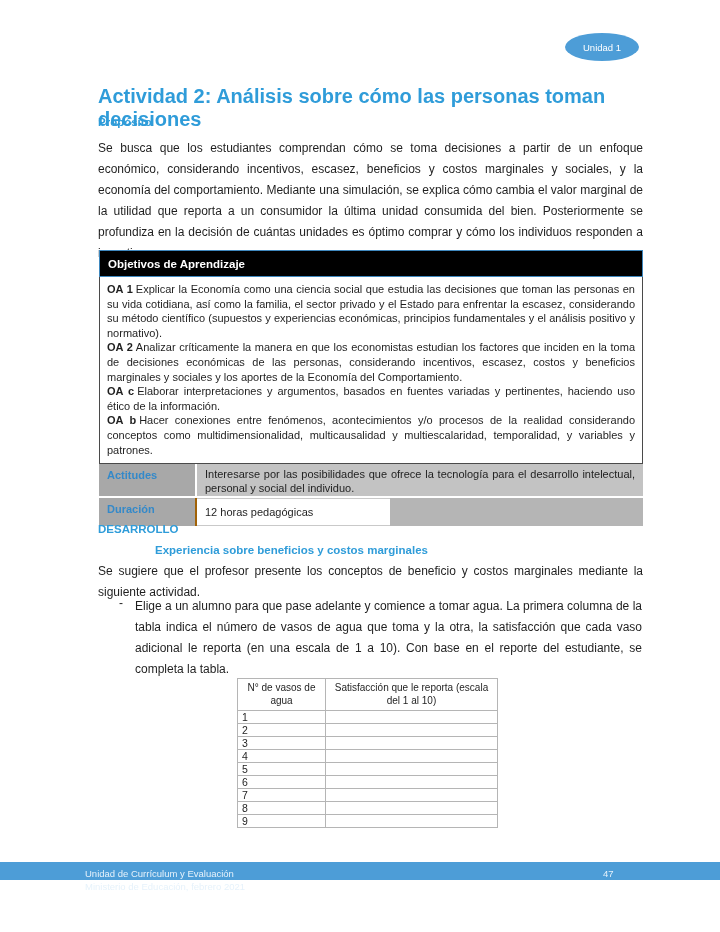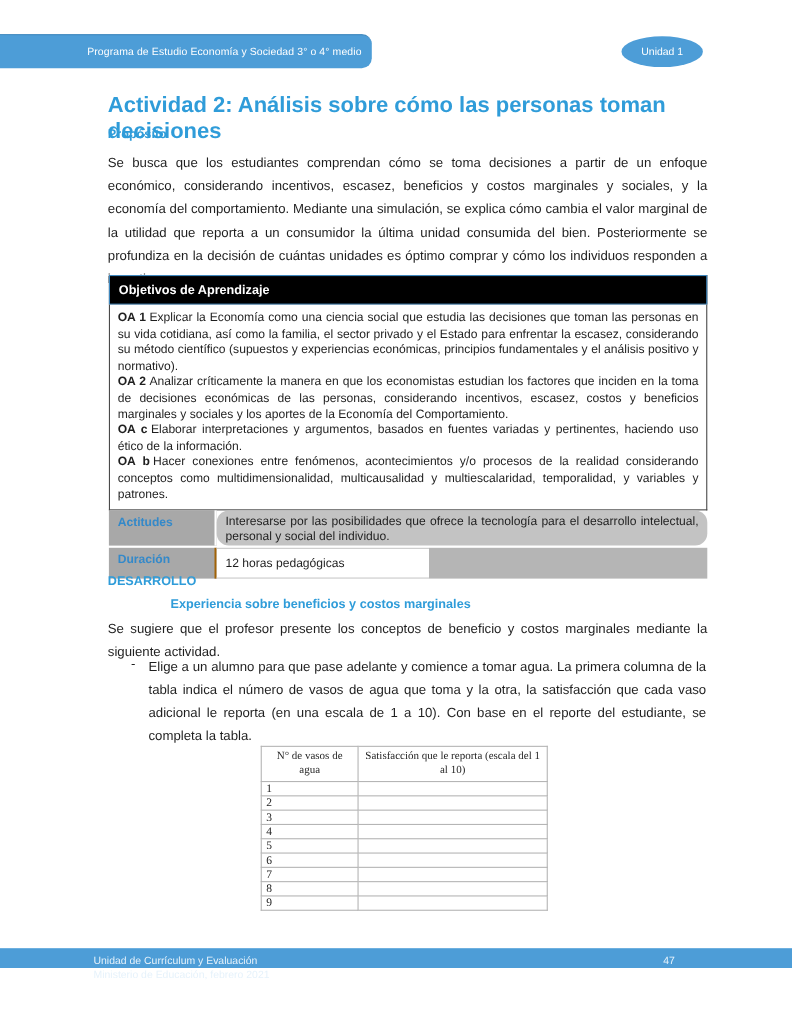--- a/index.html
+++ b/index.html
@@ -77,21 +77,20 @@
     width: 98px; background: #A8A8A8;
     color: #3489C9; font-weight: bold; font-size: 11px;
     padding: 5px 0 0 8px;
   }
   .row-actitudes { height: 32px; }
   .row-actitudes .cell-label { border-right: 2px solid #ffffff; }
   .cell-value-gray {
     flex: 1; background: #C3C3C3;
     font-size: 11px; line-height: 14px; text-align: justify;
     padding: 3px 8px 0 8px;
-    border-radius: 11px;
   }
   .row-duracion { height: 28px; margin-top: 2px; }
   .row-duracion .cell-label { border-right: 2px solid #a16207; }
   .cell-white {
     width: 193px; background: #ffffff;
     border-top: 1px solid #c9c9c9; border-bottom: 1px solid #c9c9c9;
     font-size: 11px; padding: 7px 0 0 8px;
   }
   .cell-gray-fill { flex: 1; background: #B5B5B5; }
 
@@ -111,21 +110,21 @@
 
   
   .water-table {
     position: absolute;
     left: 237px; top: 678px;
     width: 260px;
     border-collapse: collapse; table-layout: fixed;
   }
   .water-table col.c1 { width: 88px; }
   .water-table col.c2 { width: 172px; }
-  .water-table th, .water-table td { border: 1px solid #b5b5b5; font-family: Liberation Serif, serif; }
+  .water-table th, .water-table td { border: 1px solid #b5b5b5; }
   .water-table th {
     font-weight: normal; font-size: 10px; line-height: 12.5px;
     text-align: center; padding: 3px 6px;
   }
   .water-table td {
     height: 13px; font-size: 10.5px; padding: 0 0 0 4px; text-align: left;
   }
 
   
   .footer {
@@ -140,23 +139,20 @@
   .page-num {
     position: absolute; left: 603px; top: 6px;
     color: #E6F2FB; font-size: 9.5px;
   }
 </style>
 </head>
 <body>
 
 <div class="page">
 
-  <div class="top-bar">
-    <span>Programa de Estudio Economía y Sociedad 3° o 4° medio</span>
-  </div>
 
   <div class="unit-pill">
     <span>Unidad 1</span>
   </div>
 
   <div class="title">Actividad 2: Análisis sobre cómo las personas toman decisiones</div>
 
   <div class="h-blue proposito-h">Propósito</div>
 
   <div class="intro">Se busca que los estudiantes comprendan cómo se toma decisiones a partir de un enfoque económico, considerando incentivos, escasez, beneficios y costos marginales y sociales, y la economía del comportamiento. Mediante una simulación, se explica cómo cambia el valor marginal de la utilidad que reporta a un consumidor la última unidad consumida del bien. Posteriormente se profundiza en la decisión de cuántas unidades es óptimo comprar y cómo los individuos responden a incentivos.</div>

